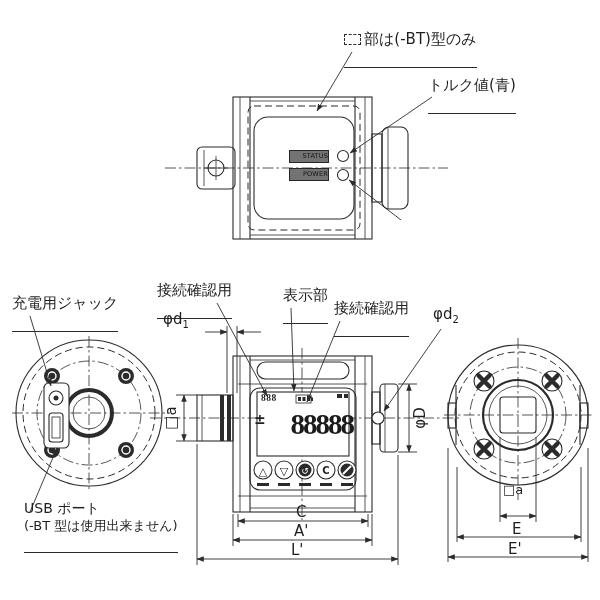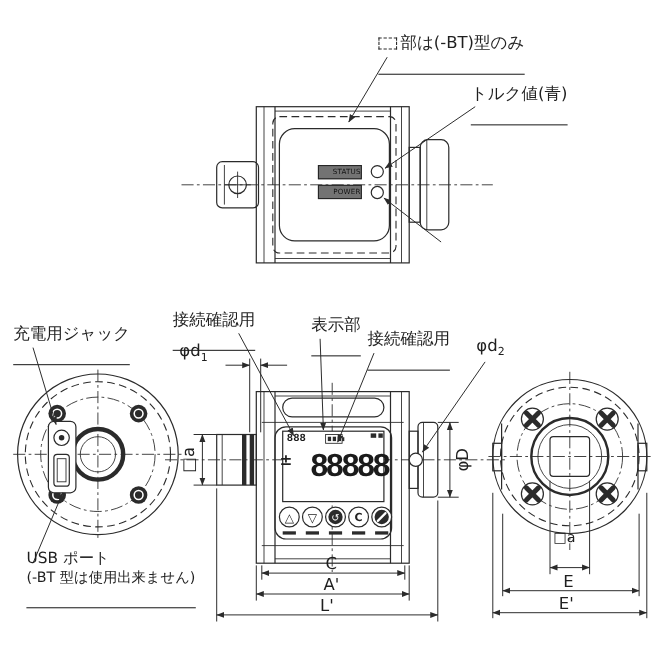--- a/index.html
+++ b/index.html
@@ -5,21 +5,21 @@
   *{margin:0;padding:0;box-sizing:border-box}
   html,body{width:600px;height:600px}
   body{background:#ffffff;font-family:"DejaVu Sans",sans-serif;position:relative;overflow:hidden}
   #stage{position:absolute;left:0;top:0;width:600px;height:600px}
   #linework{position:absolute;left:0;top:0;z-index:1}
   .lbl{position:absolute;color:#1f1f1f;font-size:15px;line-height:1.25;white-space:nowrap;z-index:2}
   .ul{border-bottom:1.5px solid #2b2b2b;padding-bottom:18px}
   .sm{font-size:13px}
   sub{font-size:10px}
   .rot{transform:rotate(-90deg);text-align:center}
-  .mono{font-family:Liberation Sans, sans-serif;font-weight:bold;color:#1b1b1b}
+  .mono{font-family:Liberation Serif, serif;font-weight:bold;color:#1b1b1b}
   .dashedbox{display:inline-block;width:17px;height:11px;border:1.6px dashed #2b2b2b;vertical-align:-1px;margin-right:3px}
   .badge{position:absolute;z-index:2;background:#737373;border:1.5px solid #262626;color:#141414;
          font-size:6.5px;font-weight:normal;text-align:right;line-height:10px;letter-spacing:.2px}
   
   .ln{stroke:#2b2b2b;stroke-width:1.1;fill:none}
   .thin{stroke:#2b2b2b;stroke-width:.8;fill:none}
   .w{fill:#ffffff}
   .dk{fill:#2b2b2b}
   .cl{stroke:#2b2b2b;stroke-width:.8;stroke-dasharray:11 3 2.5 3;fill:none}
   .dsh{stroke:#2b2b2b;stroke-width:1;stroke-dasharray:7 4;fill:none}

